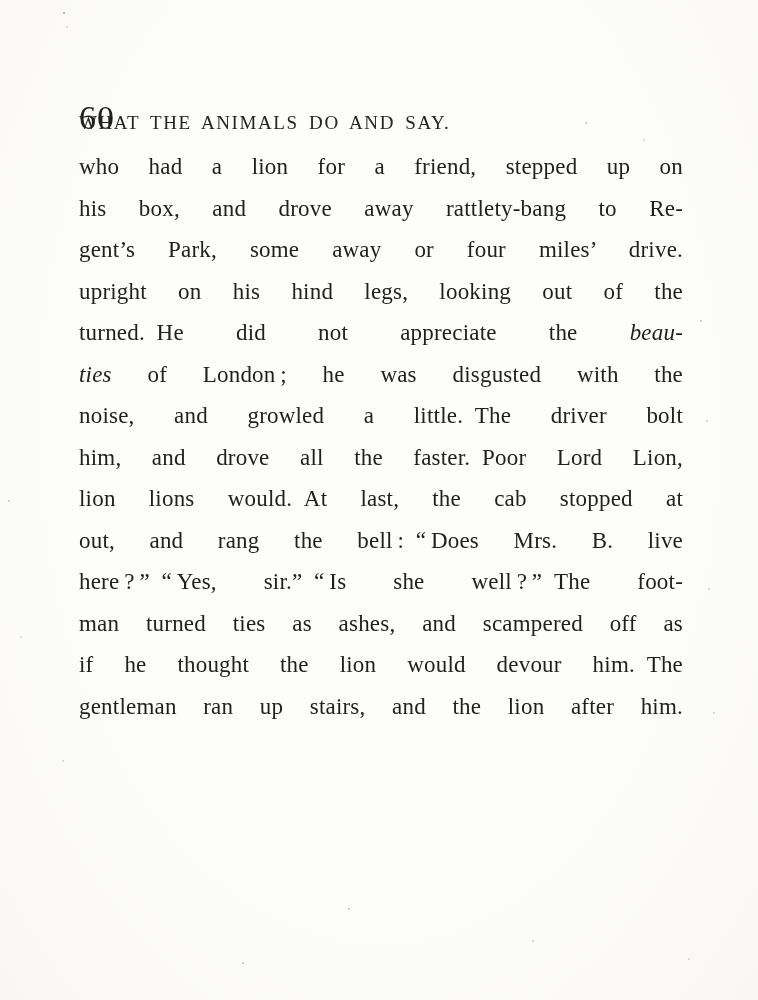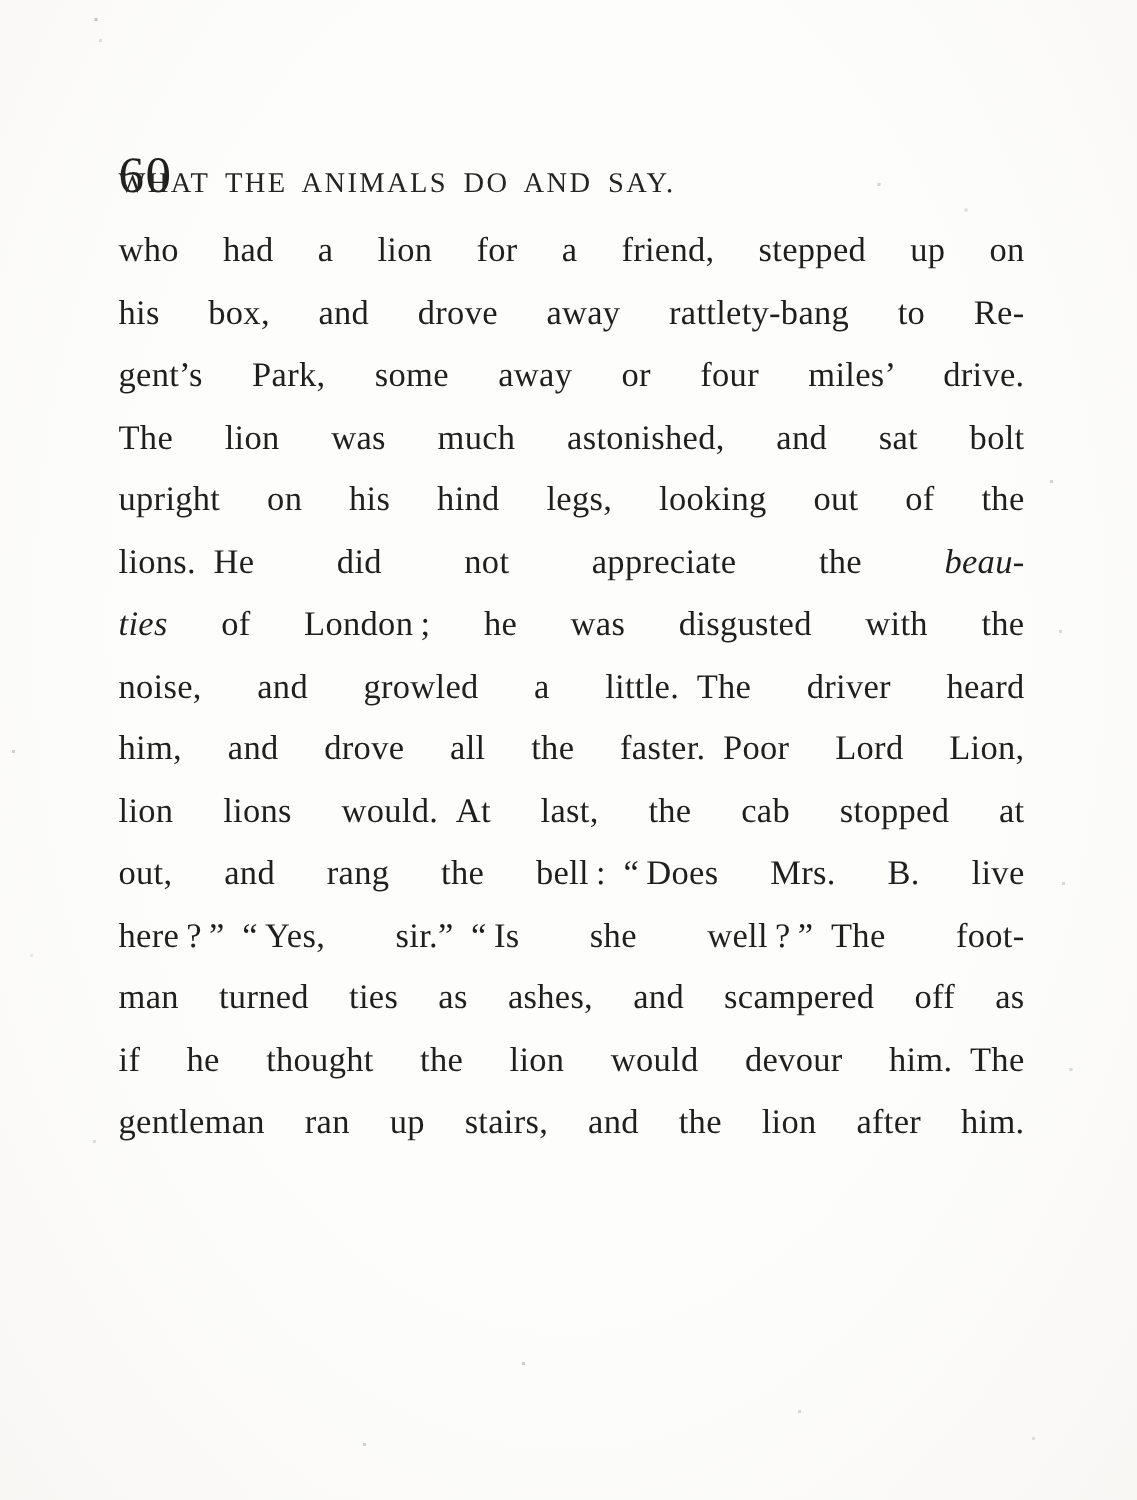--- a/index.html
+++ b/index.html
@@ -95,25 +95,24 @@
 
   <div class="running-head">
     <span class="page-num">60</span>
     <span class="head-title">WHAT THE ANIMALS DO AND SAY.</span>
   </div>
 
   <div class="body-text">
       <div class="line"><span>who had a lion for a friend, stepped up on</span></div>
       <div class="line"><span>his box, and drove away rattlety-bang to Re-</span></div>
       <div class="line"><span>gent’s Park, some away or four miles’ drive.</span></div>
-      <div class="line"><span>The lion was much astonished, and sat bolt</span></div>
       <div class="line"><span>upright on his hind legs, looking out of the</span></div>
-      <div class="line"><span>lions. He did not appreciate the </span><i>beau-</i></div>
+      <div class="line"><span>turned. He did not appreciate the </span><i>beau-</i></div>
       <div class="line"><i>ties</i><span> of London ; he was disgusted with the</span></div>
-      <div class="line"><span>noise, and growled a little. The driver heard</span></div>
+      <div class="line"><span>noise, and growled a little. The driver bolt</span></div>
       <div class="line"><span>him, and drove all the faster. Poor Lord Lion,</span></div>
       <div class="line"><span>lion lions would. At last, the cab stopped at</span></div>
       <div class="line"><span>out, and rang the bell : “ Does Mrs. B. live</span></div>
       <div class="line"><span>here ? ” “ Yes, sir.” “ Is she well ? ” The foot-</span></div>
       <div class="line"><span>man turned ties as ashes, and scampered off as</span></div>
       <div class="line"><span>if he thought the lion would devour him. The</span></div>
       <div class="line"><span>gentleman ran up stairs, and the lion after him.</span></div>
     </div>
 </div>
 

